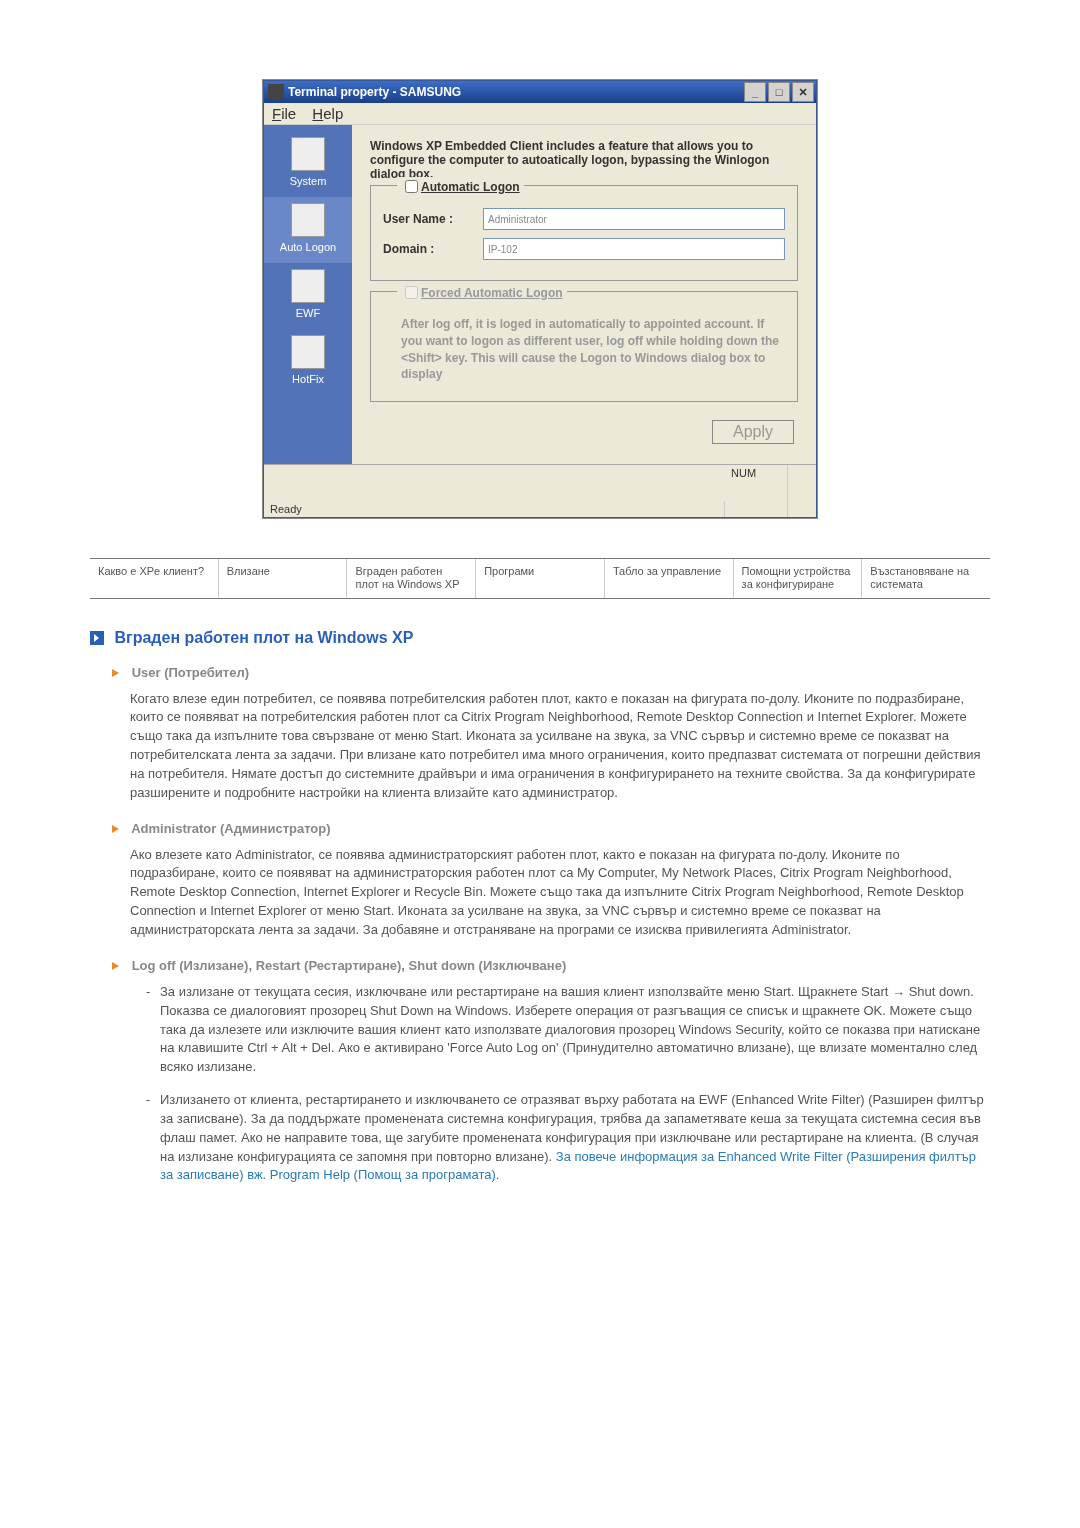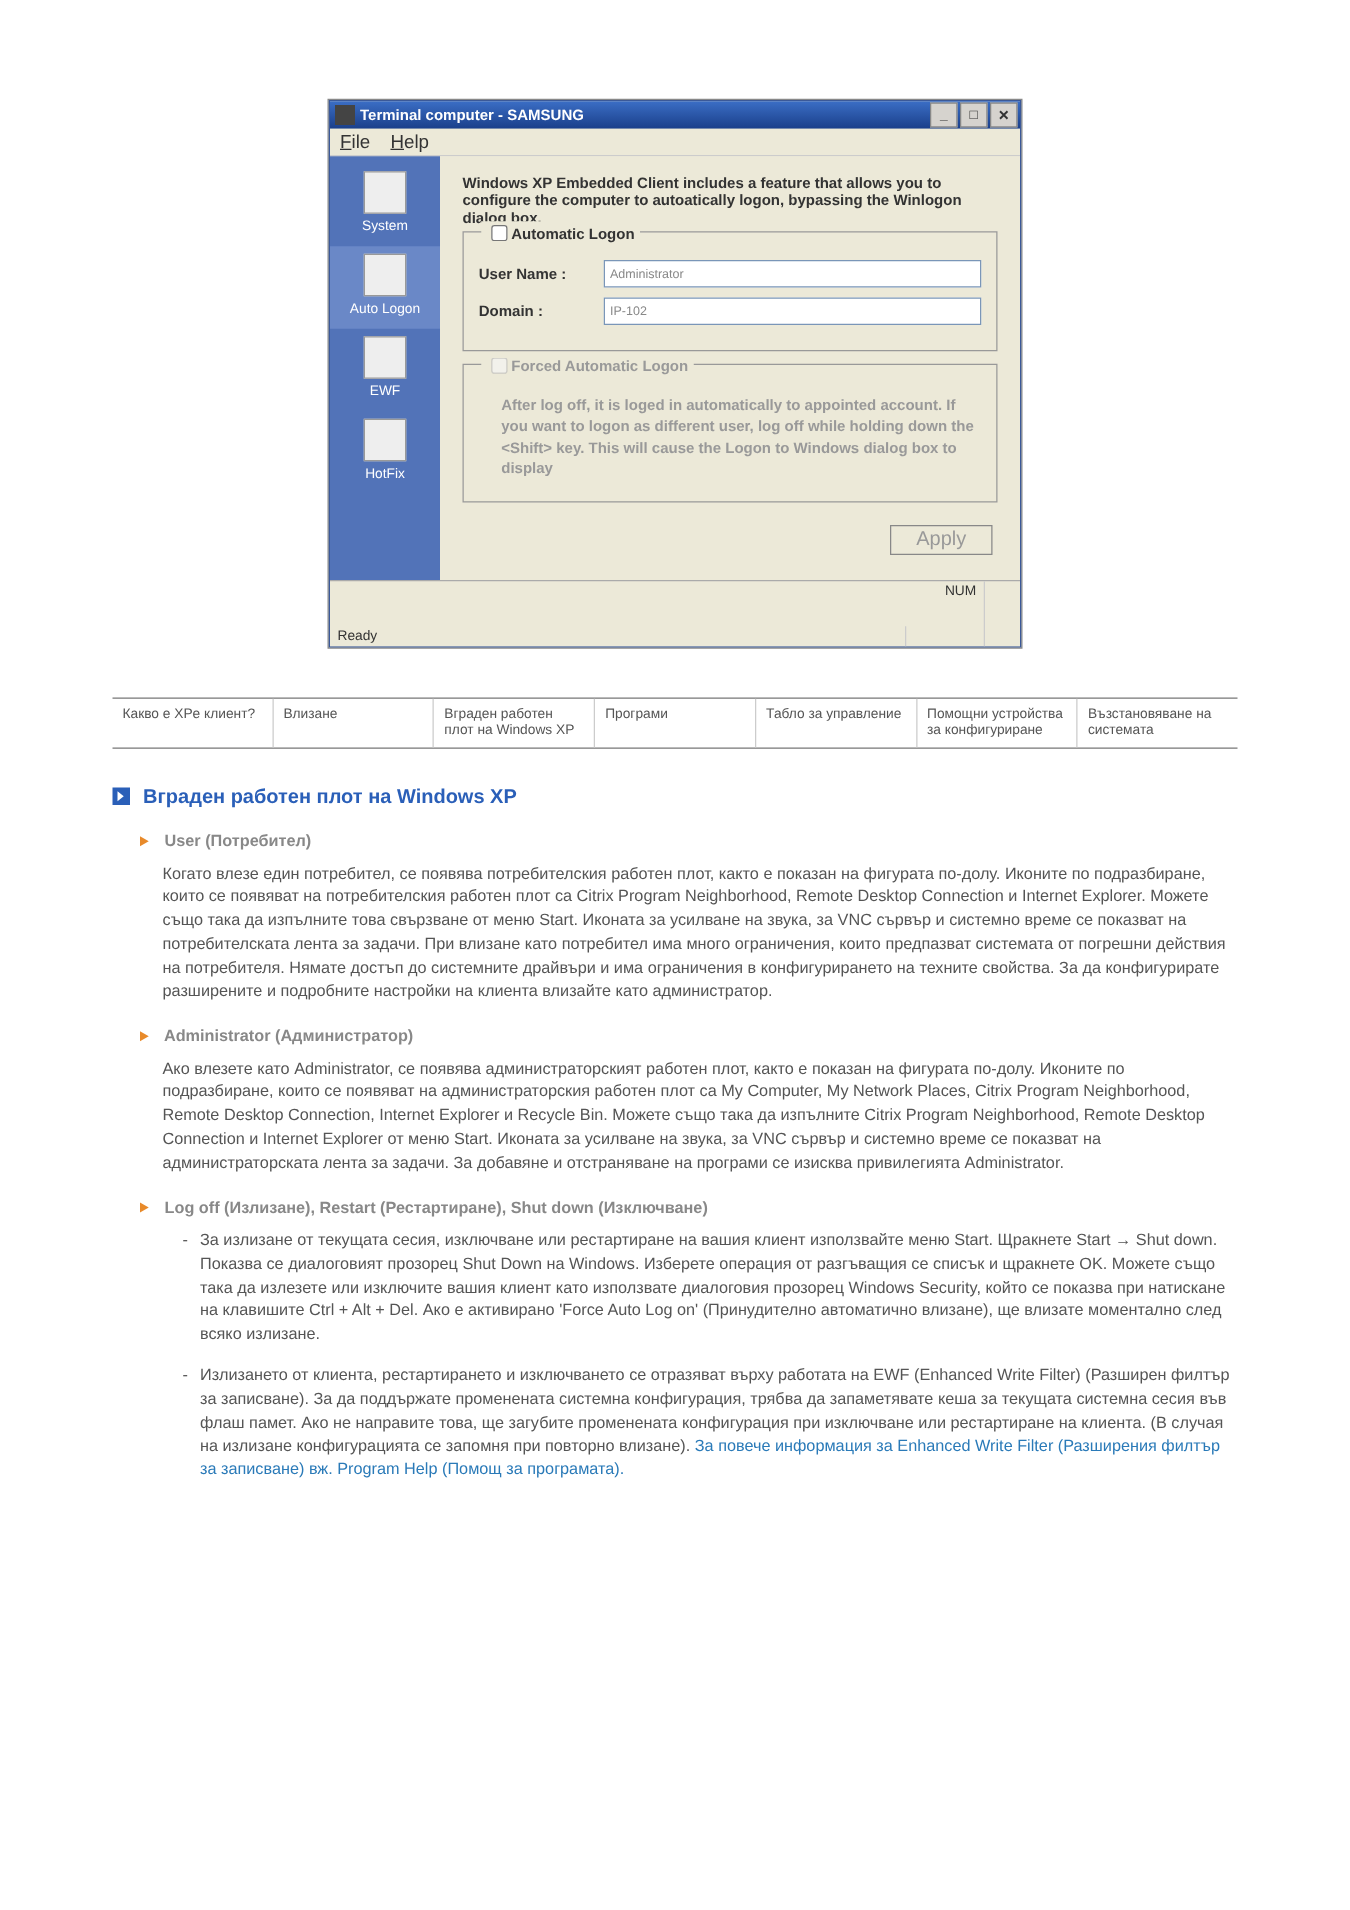--- a/index.html
+++ b/index.html
@@ -103,25 +103,26 @@
 }
 .groupbox {
   border: 1px solid #999;
   padding: 14px 12px 12px 12px;
   margin-bottom: 10px;
   position: relative;
 }
 .groupbox .legend {
   position: absolute;
   top: -9px;
-  left: 14px;
+  left: 26px;
   background: #ece9d8;
   padding: 0 4px;
   font-weight: bold;
   font-size: 12px;
+  text-decoration: underline;
 }
 .groupbox .legend label { display: flex; align-items: center; }
 .form-row {
   display: flex;
   align-items: center;
   margin: 8px 0;
 }
 .form-row .lbl {
   width: 100px;
   font-weight: bold;
@@ -159,21 +160,21 @@
   display: flex;
   border-top: 1px solid #aaa;
   background: #ece9d8;
   font-size: 11px;
 }
 .statusbar .cell {
   padding: 2px 6px;
   border-right: 1px solid #ccc;
 }
 .statusbar .grow { flex: 1; margin-top: 36px; }
-.statusbar .num { width: 50px; text-align: right; }
+.statusbar .num { width: 50px; text-align: left; }
 .statusbar .grip { width: 16px; border-right: none; }
 
 
 .nav-row {
   width: 900px;
   margin: 0 auto;
   display: flex;
   border-top: 1px solid #777;
   border-bottom: 1px solid #777;
 }
@@ -261,21 +262,21 @@
 a.link { color: #2a7ab8; text-decoration: none; }
 </style>
 </head>
 <body>
 
 <div class="page">
 
   <div class="win32-window">
     <div class="titlebar">
       <span class="app-icon"></span>
-      <span>Terminal computer - SAMSUNG</span>
+      <span>Terminal property - SAMSUNG</span>
       <span class="spacer"></span>
       <span class="winbtn">_</span>
       <span class="winbtn">□</span>
       <span class="winbtn">✕</span>
     </div>
     <div class="menubar">
       <span class="menu-item"><span class="ul">F</span><span>ile</span></span>
       <span class="menu-item"><span class="ul">H</span><span>elp</span></span>
     </div>
     <div class="window-body">

